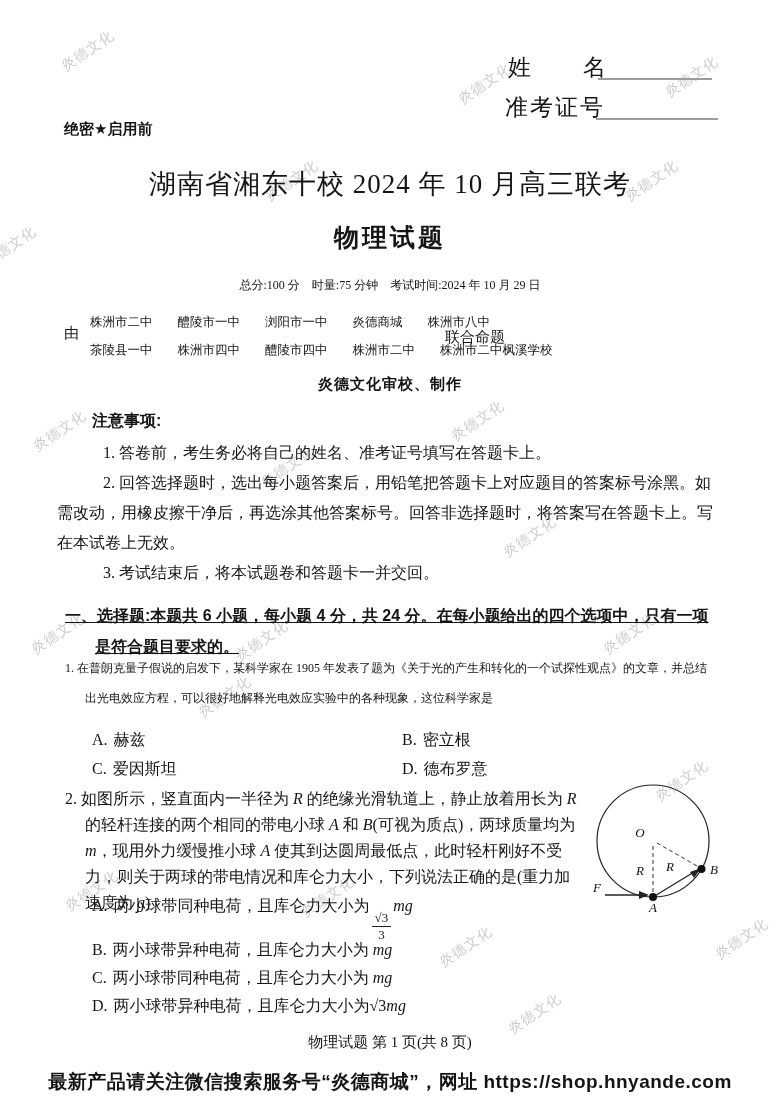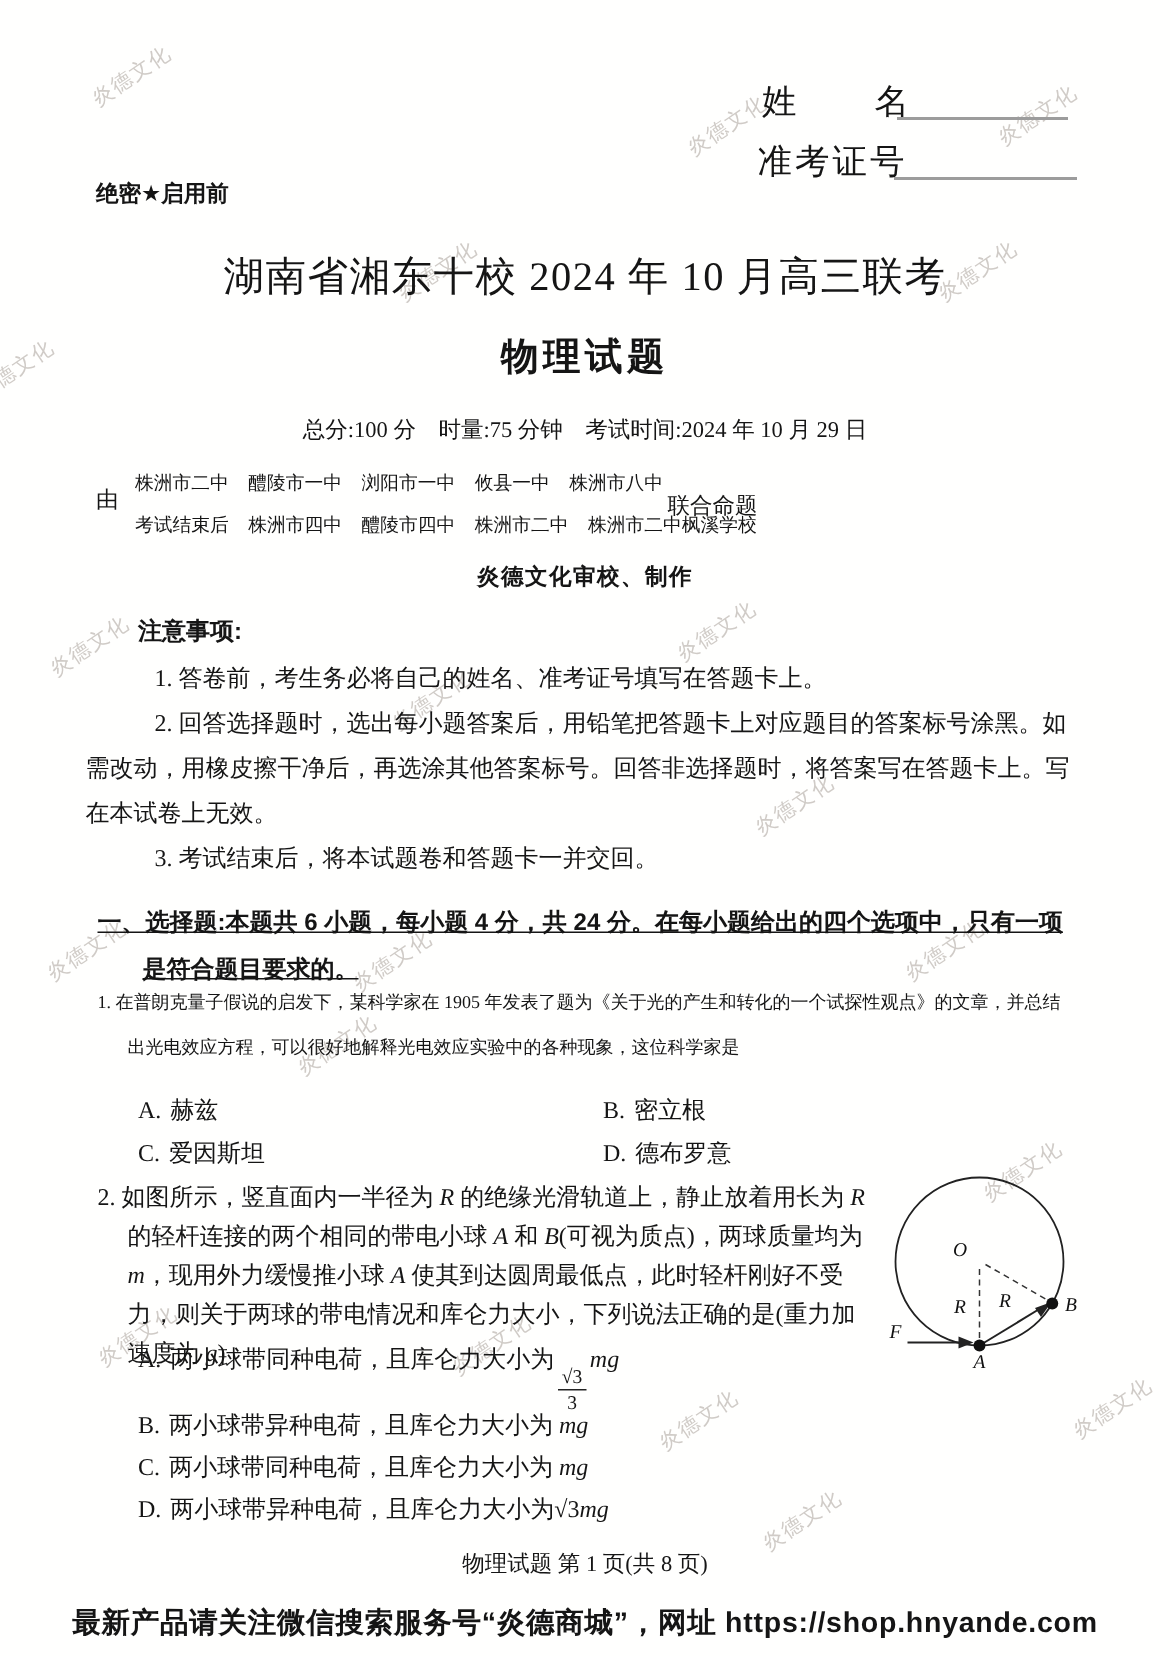--- a/index.html
+++ b/index.html
@@ -16,25 +16,25 @@
     position:absolute; font-size:14px; color:#c8c3be; opacity:.85;
     transform:rotate(-34deg); letter-spacing:1px; white-space:nowrap;
     pointer-events:none; font-family:"Liberation Serif",serif;
   }
   .fill-line { position:absolute; border-bottom:2px solid #9c9c9c; height:0; }
 
   .name-row { font-size:23px; letter-spacing:2px; }
   .secrecy { font-size:15px; font-weight:bold; }
   .main-title { top:166px; font-size:27px; letter-spacing:1px; }
   .subject-title { top:221px; font-size:25px; font-weight:bold; letter-spacing:3px; }
-  .exam-info { top:277px; font-size:15px; }
+  .exam-info { top:277px; font-size:12px; }
 
   .committee-prefix, .committee-suffix { font-size:15px; }
   .school-rows { position:absolute; left:90px; top:308px; width:380px; font-size:12.5px; }
-  .school-row { display:flex; gap:13px; height:28px; align-items:center; white-space:nowrap; }
+  .school-row { display:flex; gap:25px; height:28px; align-items:center; white-space:nowrap; }
 
   .producer { top:375px; font-size:15px; font-weight:bold; letter-spacing:1px; }
   .notice-heading { left:92px; top:411px; font-size:16px; font-weight:bold; }
   .notice-body { left:57px; top:438px; width:662px; font-size:16px; line-height:30px; }
   .notice-body p { text-indent:46px; }
 
   .sec-heading { left:65px; top:600px; width:652px; font-size:16px; font-weight:bold;
     line-height:31px; padding-left:30px; text-indent:-30px;text-decoration:underline; }
   .q1-text { left:65px; top:653px; width:650px; font-size:12px; line-height:30px;
     padding-left:20px; text-indent:-20px; }
@@ -93,25 +93,25 @@
   <div class="abs center main-title">湖南省湘东十校 2024 年 10 月高三联考</div>
   <div class="abs center subject-title sans">物理试题</div>
   <div class="abs center exam-info">总分:100 分　时量:75 分钟　考试时间:2024 年 10 月 29 日</div>
 
   <div class="abs committee-prefix" style="left:64px;top:324px">由</div>
   <div class="school-rows">
     <div class="school-row">
       <span>株洲市二中</span>
       <span>醴陵市一中</span>
       <span>浏阳市一中</span>
-      <span>攸县一中</span>
+      <span>炎德商城</span>
       <span>株洲市八中</span>
     </div>
     <div class="school-row">
-      <span>考试结束后</span>
+      <span>茶陵县一中</span>
       <span>株洲市四中</span>
       <span>醴陵市四中</span>
       <span>株洲市二中</span>
       <span>株洲市二中枫溪学校</span>
     </div>
   </div>
   <div class="abs committee-suffix" style="left:445px;top:328px">联合命题</div>
   <div class="abs center producer sans">炎德文化审校、制作</div>
 
   <div class="abs notice-heading sans">注意事项:</div>

